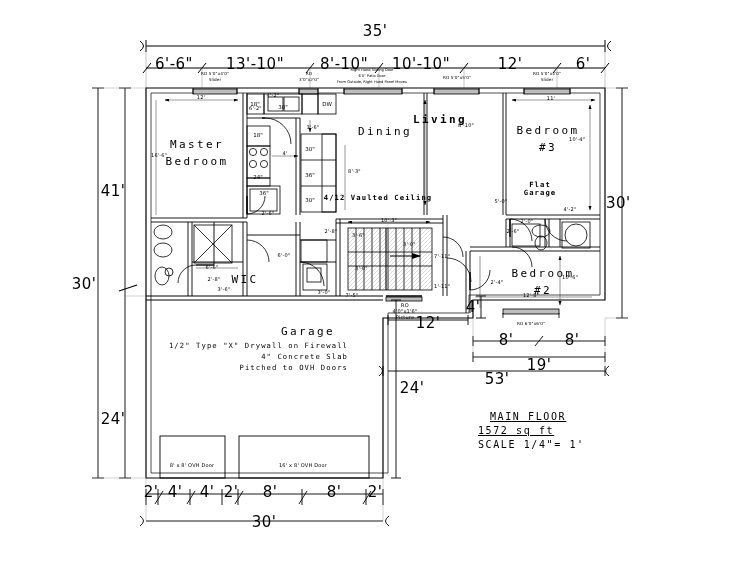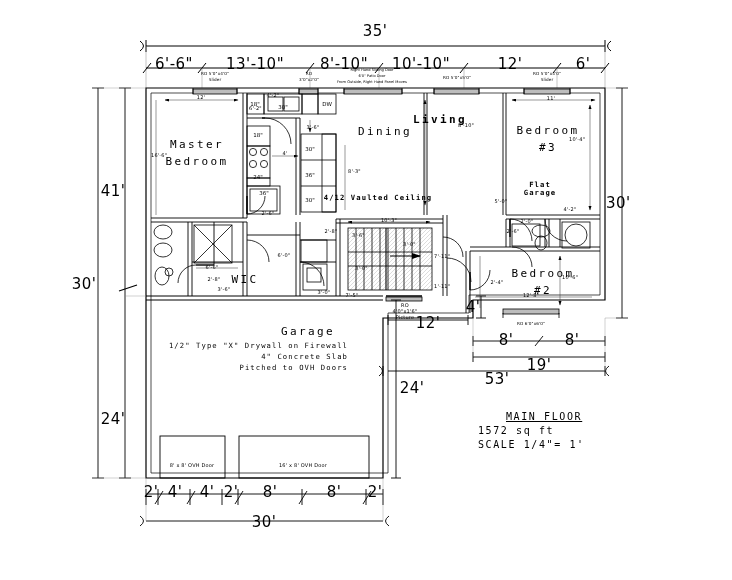--- a/index.html
+++ b/index.html
@@ -408,22 +408,22 @@
 
   <div class="t dim ctr" style="left:151px;top:483px;">2'</div>
   <div class="t dim ctr" style="left:175px;top:483px;">4'</div>
   <div class="t dim ctr" style="left:207px;top:483px;">4'</div>
   <div class="t dim ctr" style="left:231px;top:483px;">2'</div>
   <div class="t dim ctr" style="left:270px;top:483px;">8'</div>
   <div class="t dim ctr" style="left:334px;top:483px;">8'</div>
   <div class="t dim ctr" style="left:375px;top:483px;">2'</div>
   <div class="t dim ctr" style="left:264px;top:513px;">30'</div>
 
-  <div class="t title ul" style="left:506px;top:411px;text-align:center;">MAIN FLOOR</div>
-  <div class="t title" style="left:478px;top:425px;">1572 sq ft</div>
+  <div class="t title ul" style="left:490px;top:411px;text-align:center;">MAIN FLOOR</div>
+  <div class="t title" style="left:478px;top:425px;text-decoration:underline;">1572 sq ft</div>
   <div class="t title" style="left:478px;top:439px;">SCALE 1/4"= 1'</div>
 
   <div class="t cab ctr" style="left:255px;top:101px;">18"</div>
   <div class="t cab ctr" style="left:283px;top:104px;">30"</div>
   <div class="t cab ctr" style="left:327px;top:101px;">DW</div>
   <div class="t cab ctr" style="left:258px;top:132px;">18"</div>
   <div class="t cab ctr" style="left:258px;top:174px;">24"</div>
   <div class="t cab ctr" style="left:264px;top:190px;">36"</div>
   <div class="t cab ctr" style="left:310px;top:146px;">30"</div>
   <div class="t cab ctr" style="left:310px;top:172px;">36"</div>

